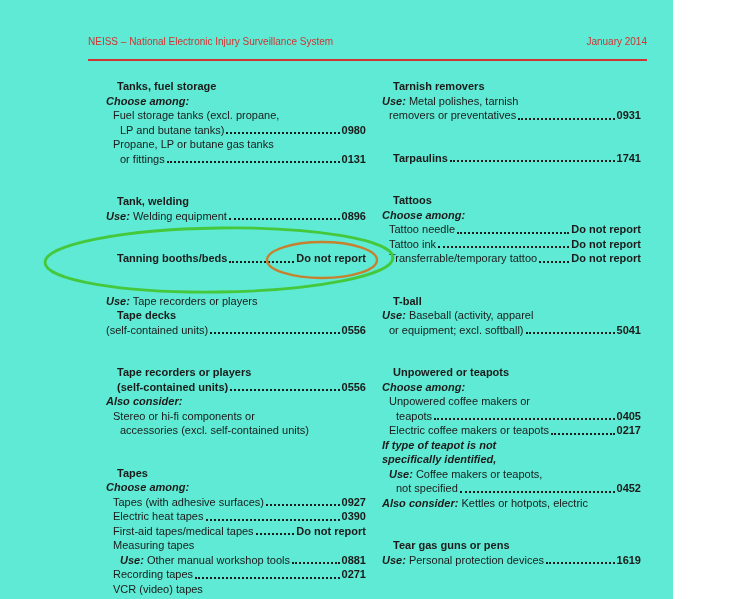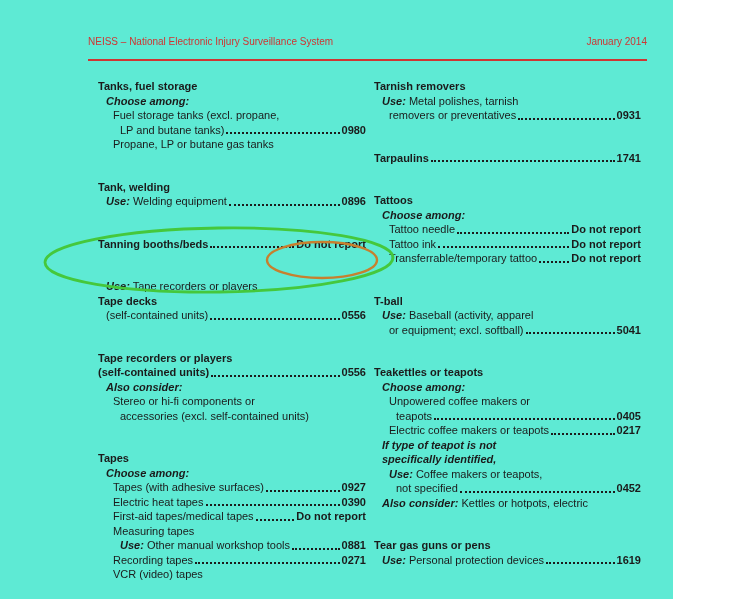--- a/index.html
+++ b/index.html
@@ -14,21 +14,21 @@
   .rule{position:absolute;left:88px;top:59px;width:559px;border-top:2px solid;}
   
   .col{position:absolute;top:79px;font-size:11px;line-height:14.5px;}
   .col-left{left:98px;width:268px;}
   .col-right{left:374px;width:267px;}
   .section{margin-bottom:28px;}
   .line{display:flex;}
   .txt{white-space:nowrap;}
   .b{font-weight:bold;}
   .i{font-style:italic;font-weight:bold;}
-  .ind0{padding-left:0;}
+  .ind0{padding-left:0;margin-left:19px;}
   .ind1{padding-left:8px;}
   .ind2{padding-left:15px;align-items:center;}
   .ind3{padding-left:22px;}
   .leader{flex:1 1 auto;min-width:8px;align-self:flex-end;height:0;
           border-bottom:2px dotted #1b1b1b;margin:0 2px 3px 2px;}
   .code{white-space:nowrap;font-weight:bold;}
   
   .overlay{position:absolute;left:0;top:0;width:733px;height:599px;pointer-events:none;}
 </style>
 </head>
@@ -54,20 +54,25 @@
           <span class="txt"><span>Fuel storage tanks (excl. propane,</span></span>
         </div>
         <div class="line ind3">
           <span class="txt"><span>LP and butane tanks)</span></span>
           <span class="leader"></span>
           <span class="code">0980</span>
         </div>
         <div class="line ind2">
           <span class="txt"><span>Propane, LP or butane gas tanks</span></span>
         </div>
+        <div class="line ind3">
+          <span class="txt"><span>or fittings</span></span>
+          <span class="leader"></span>
+          <span class="code">0131</span>
+        </div>
       </div>
       <div class="section">
         <div class="line ind0">
           <span class="txt"><span class="b">Tank, welding</span></span>
         </div>
         <div class="line ind1">
           <span class="txt"><span class=" i">Use:</span><span> Welding equipment</span></span>
           <span class="leader"></span>
           <span class="code">0896</span>
         </div>
@@ -203,21 +208,21 @@
           <span class="txt"><span class=" i">Use:</span><span> Baseball (activity, apparel</span></span>
         </div>
         <div class="line ind2">
           <span class="txt"><span>or equipment; excl. softball)</span></span>
           <span class="leader"></span>
           <span class="code">5041</span>
         </div>
       </div>
       <div class="section">
         <div class="line ind0">
-          <span class="txt"><span class="b">Teakettles or teapots</span></span>
+          <span class="txt"><span class="b">Unpowered or teapots</span></span>
         </div>
         <div class="line ind1">
           <span class="txt"><span class=" i">Choose among:</span></span>
         </div>
         <div class="line ind2">
           <span class="txt"><span>Unpowered coffee makers or</span></span>
         </div>
         <div class="line ind3">
           <span class="txt"><span>teapots</span></span>
           <span class="leader"></span>

